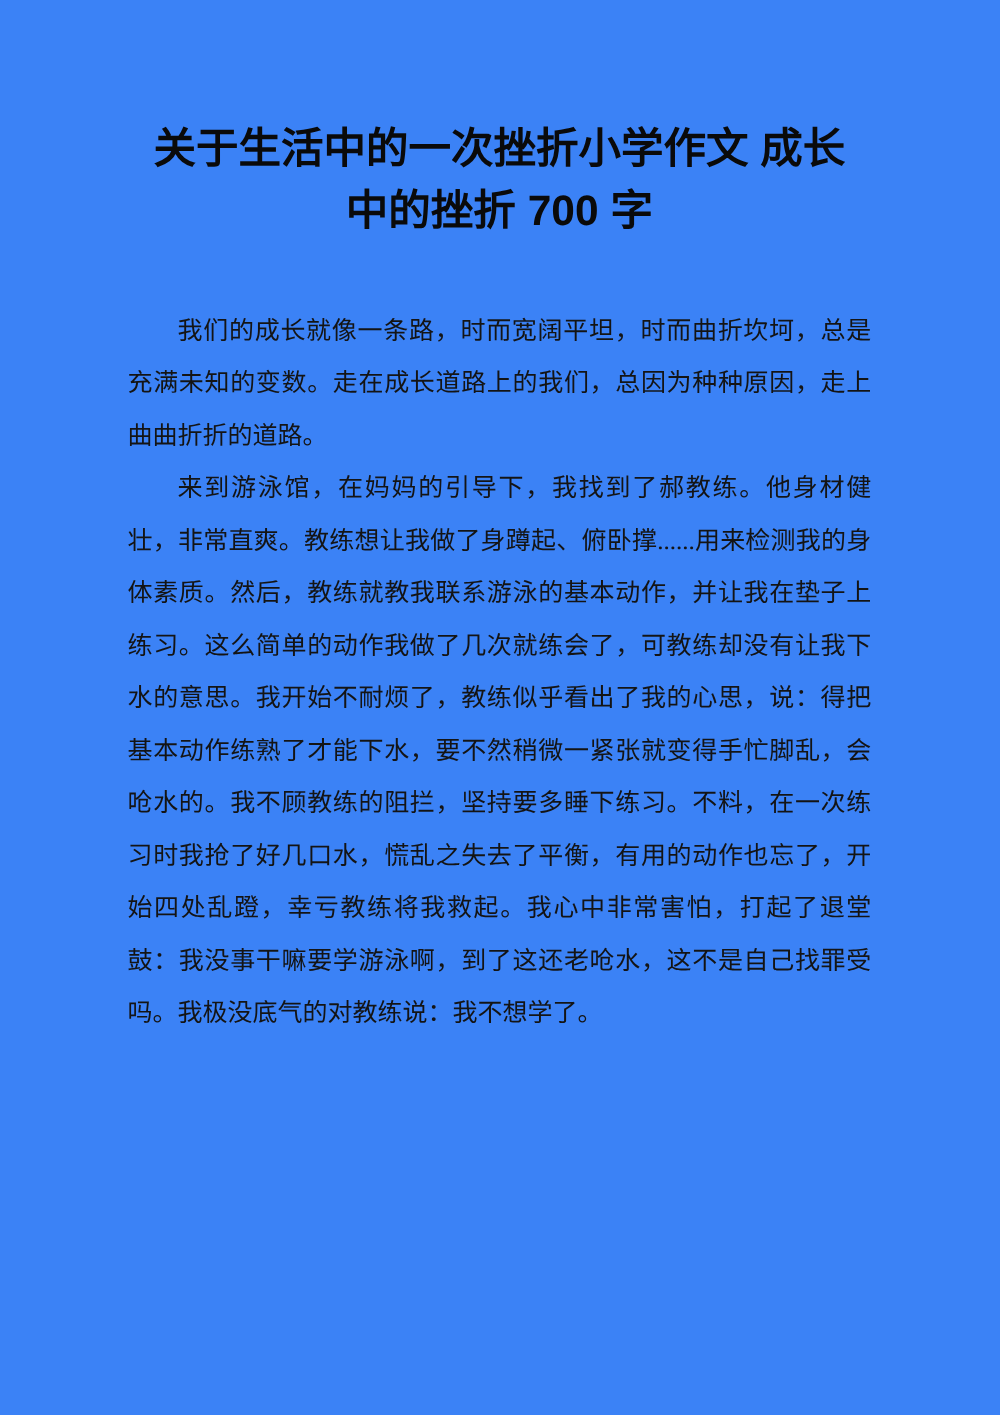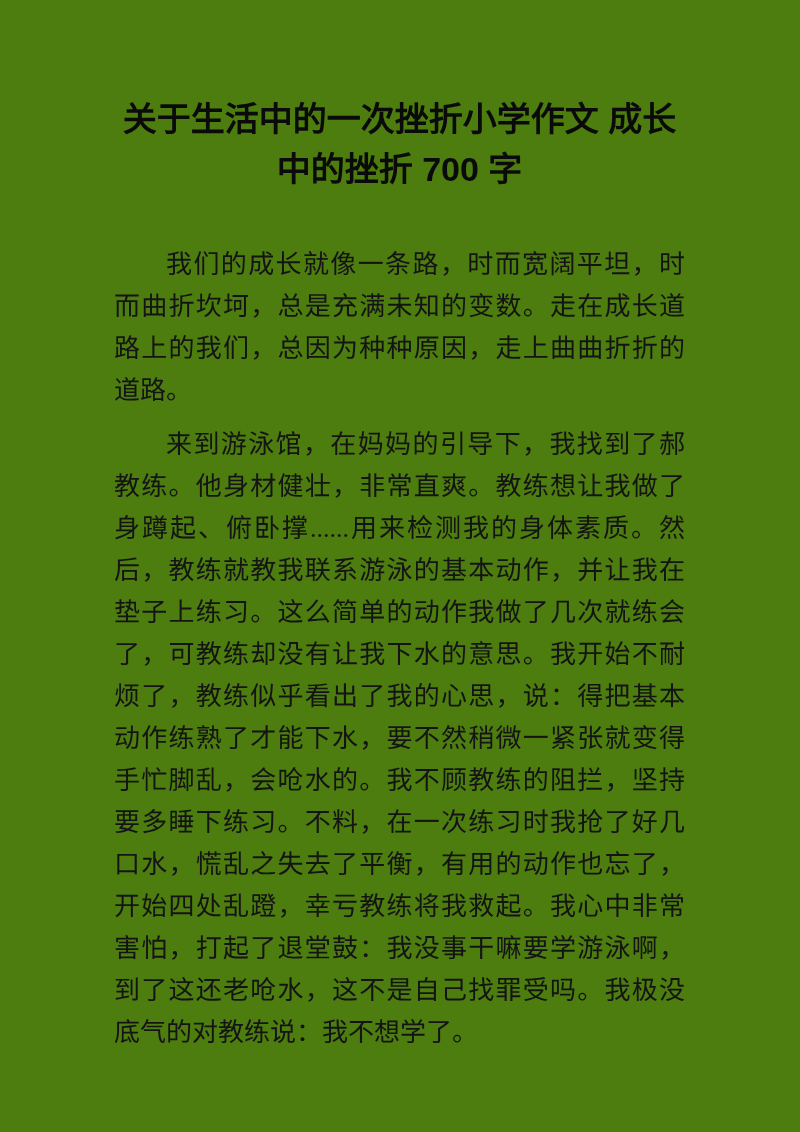--- a/index.html
+++ b/index.html
@@ -12,39 +12,39 @@
     height: 1132px;
     overflow: hidden;
     color: #000000;
     font-family: "Liberation Serif", "DejaVu Serif", serif;
   }
   .page {
     box-sizing: border-box;
     width: 800px;
     height: 1132px;
     padding: 94px 103px 60px 102px;
-    background: #4d7c0f;
+    background: #3b82f6;
   }
   .doc-title {
     max-width: 582px;
     margin: 0 auto 50px auto;
     text-align: center;
     font-family: "Liberation Sans", "DejaVu Sans", sans-serif;
     font-weight: 700;
     font-size: 34px;
     line-height: 50px;
     color: #0a0a0a;
     word-break: break-word;
   }
   .doc-body {
     width: 595px;
   }
   .doc-body p {
-    margin: 12px;
-    font-size: 26px;
+    margin: 0;
+    font-size: 20px;
     line-height: 42px;
     text-align: justify;
     text-justify: inter-ideograph;
     text-indent: 2em;
     color: #141414;
     word-break: break-all;
   }
 </style>
 </head>
 <body>

